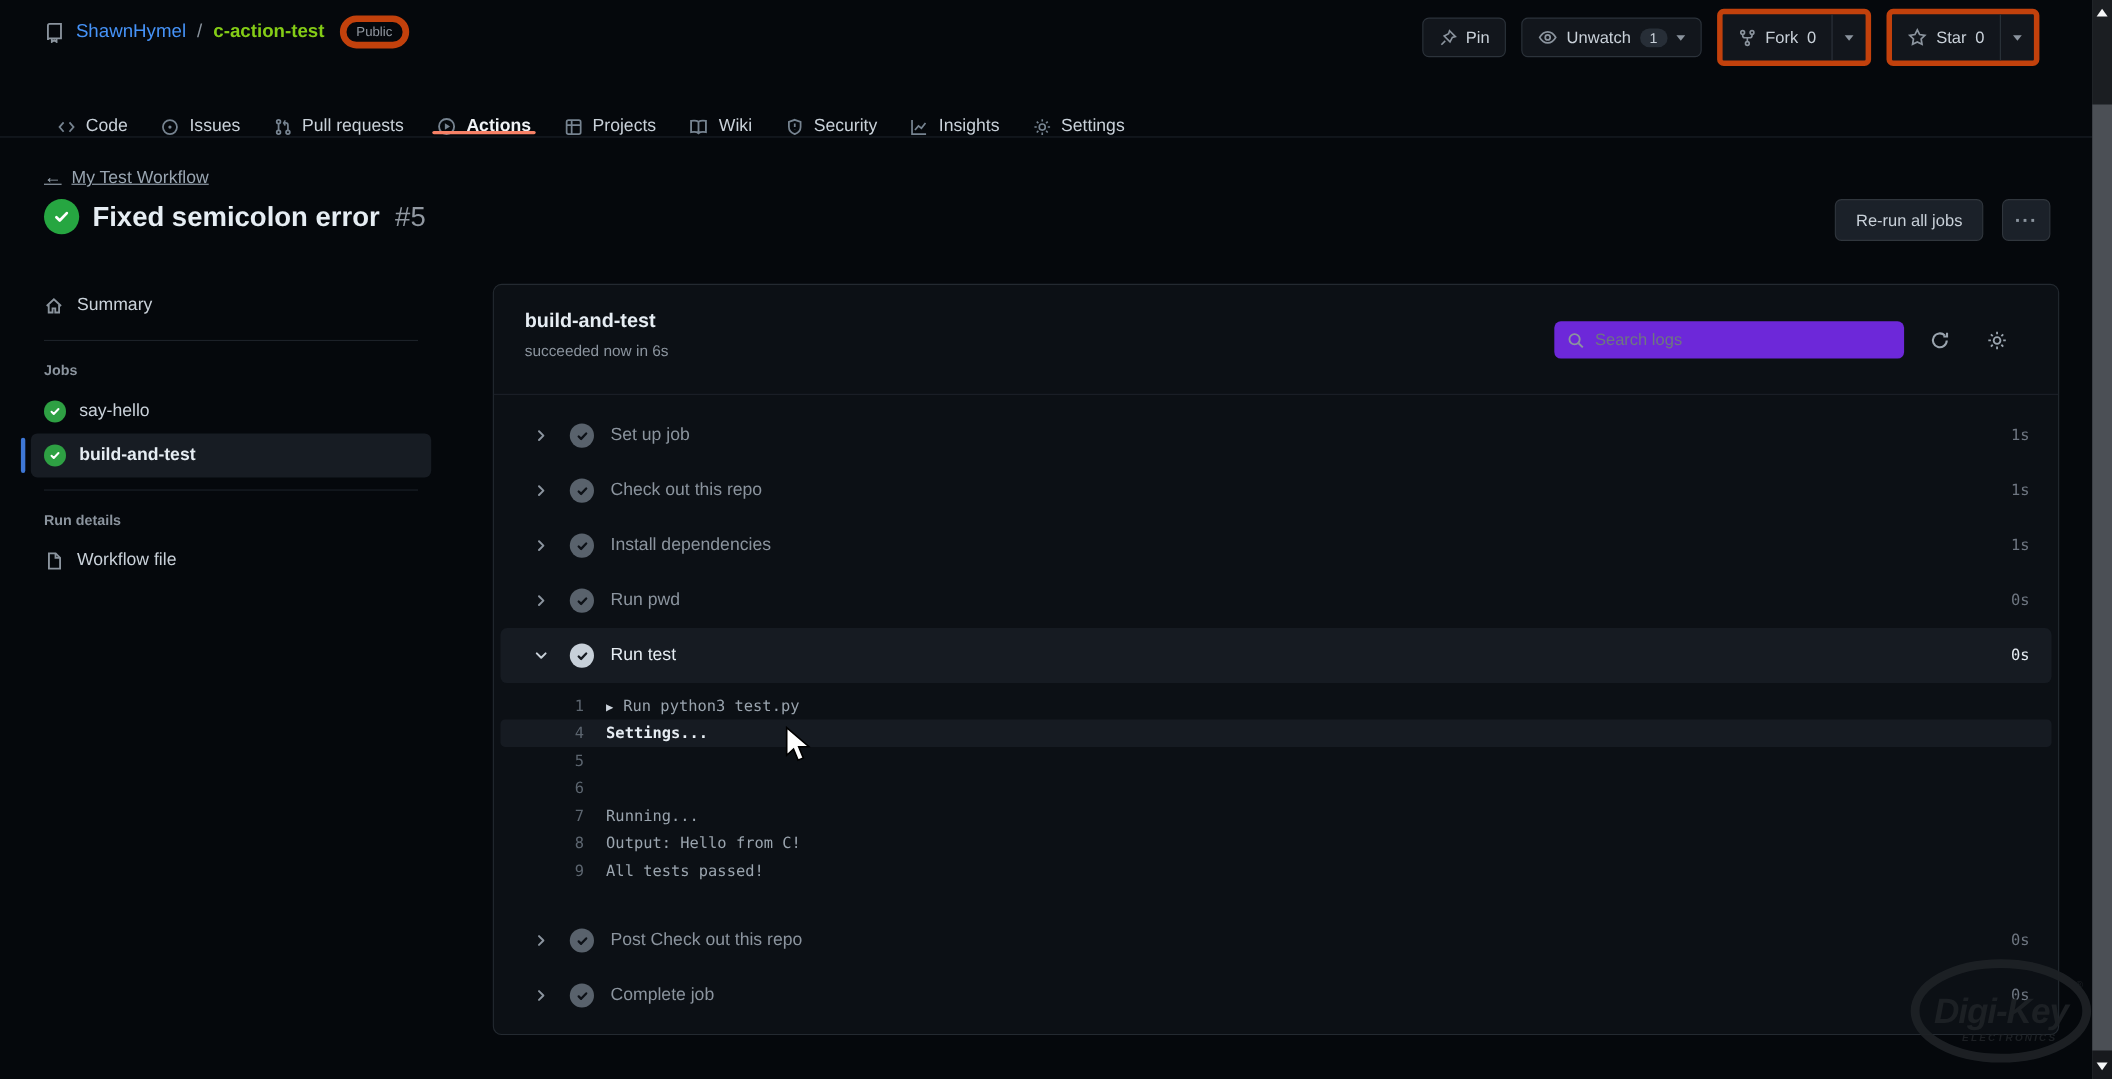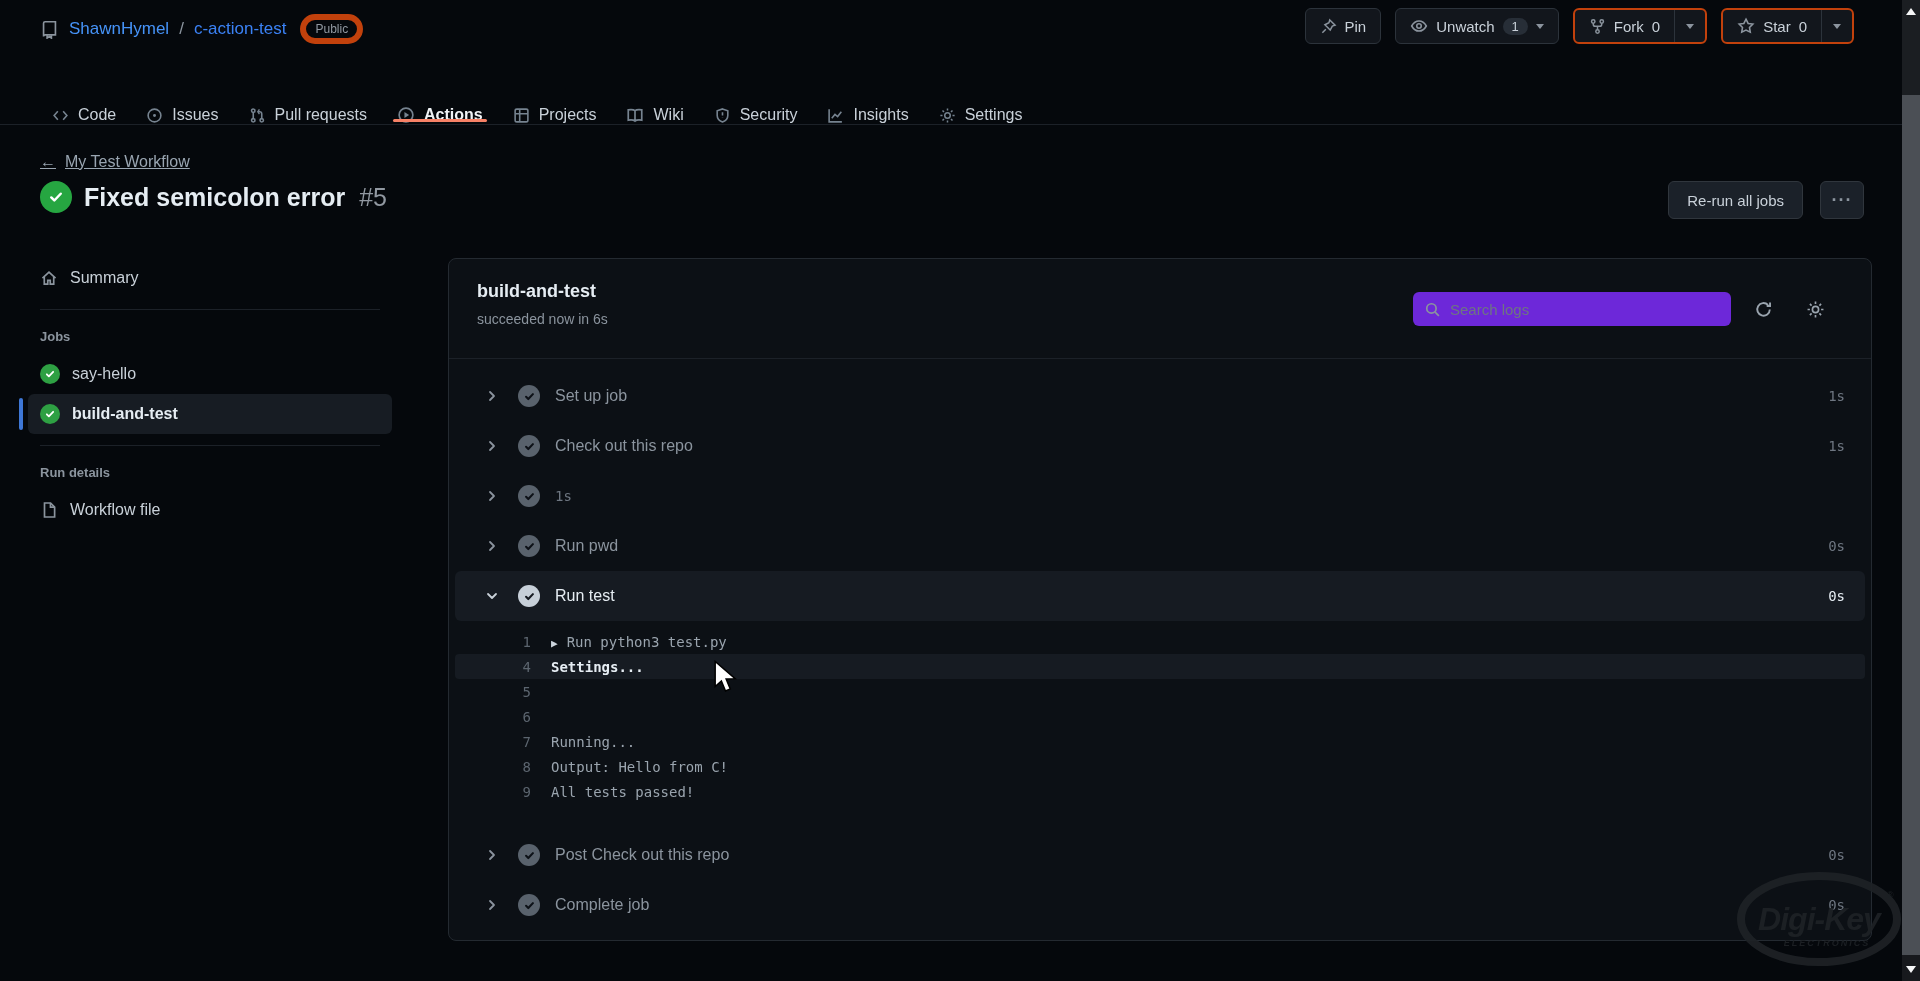--- a/index.html
+++ b/index.html
@@ -8,29 +8,29 @@
     font-family:"Liberation Sans", sans-serif;
     background:#05080c; color:#c9d1d9;
     position:relative;
   }
 
   
   .repo-row { position:absolute; top:10px; left:40px; height:38px; display:flex; align-items:center; gap:10px; font-size:17px; }
   .repo-row a { text-decoration:none; }
   .repo-owner { color:#4693f8; }
   .repo-sep { color:#8b949e; }
-  .repo-name { color:#3b82f6; font-weight:400; }
+  .repo-name { color:#84cc16; font-weight:700; }
   .visibility-pill { font-size:12px; color:#9198a1; border:6px solid #c2410c; border-radius:999px; padding:2px 9px; margin-left:4px; }
 
   .top-actions { position:absolute; top:8px; right:66px; display:flex; align-items:center; gap:14px; }
   .gh-btn { display:flex; align-items:center; gap:8px; height:36px; padding:0 14px;
     background:#12161c; border:1px solid #2c333b; border-radius:6px; color:#c9d1d9;
     font-size:15px; font-weight:500; cursor:pointer; }
   .gh-btn .count { background:#272e37; border-radius:20px; padding:1px 9px; font-size:13px; color:#c9d1d9; }
-  .split-btn { display:flex; height:36px; border:2px solid #c2410c; border-radius:6px; background:#12161c; overflow:hidden;text-align:right; }
+  .split-btn { display:flex; height:52px; border:5px solid #c2410c; border-radius:6px; background:#12161c; overflow:hidden;text-align:right; }
   .split-btn .seg { display:flex; align-items:center; gap:8px; padding:0 14px; font-size:15px; font-weight:500; color:#c9d1d9; cursor:pointer; }
   .split-btn .seg-caret { border-left:1px solid #2c333b; padding:0 11px; display:flex; align-items:center; cursor:pointer; }
   .caret-down { width:0; height:0; border-left:4px solid transparent; border-right:4px solid transparent; border-top:5px solid #8b949e; }
 
   .tabs { position:absolute; top:74px; left:40px; display:flex; gap:6px; height:50px;align-items:flex-end; }
   .tab { display:flex; align-items:center; gap:9px; padding:0 12px; font-size:16px; color:#c9d1d9; cursor:pointer; position:relative; }
   .tab.active { color:#f0f3f6; font-weight:600; }
   .tab.active::after { content:""; position:absolute; left:8px; right:8px; bottom:2px; height:3px; background:#f78166; border-radius:3px; }
   .header-border { position:absolute; top:124px; left:0; width:1902px; height:1px; background:#1c2128; }
 
@@ -355,20 +355,21 @@
       <span class="chev">
           <svg width="16" height="16" viewBox="0 0 16 16" fill="none" stroke="#8b949e" stroke-width="1.8" stroke-linecap="round" stroke-linejoin="round">
             <path d="M6 4l4 4-4 4"></path>
           </svg>
         </span>
       <span class="check-circle check-step">
           <svg width="13" height="13" viewBox="0 0 16 16" fill="none" stroke="#0d1117" stroke-width="2.6" stroke-linecap="round" stroke-linejoin="round">
             <path d="M3.8 8.4l2.7 2.7 5.7-6"></path>
           </svg>
         </span>
+      <span class="step-name">Install dependencies</span>
       <span class="step-dur">1s</span>
     </div>
 
     <div class="step-row">
       <span class="chev">
           <svg width="16" height="16" viewBox="0 0 16 16" fill="none" stroke="#8b949e" stroke-width="1.8" stroke-linecap="round" stroke-linejoin="round">
             <path d="M6 4l4 4-4 4"></path>
           </svg>
         </span>
       <span class="check-circle check-step">

